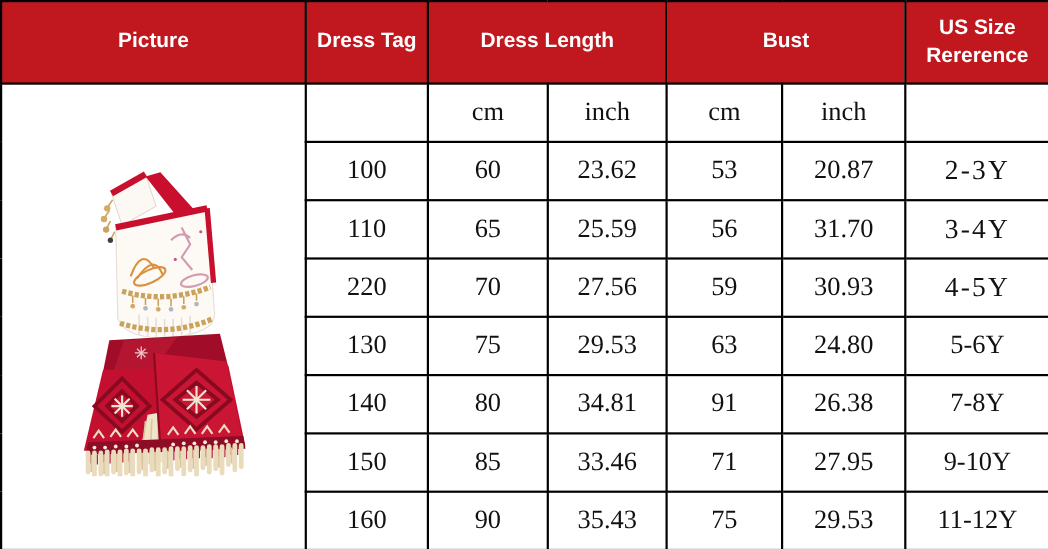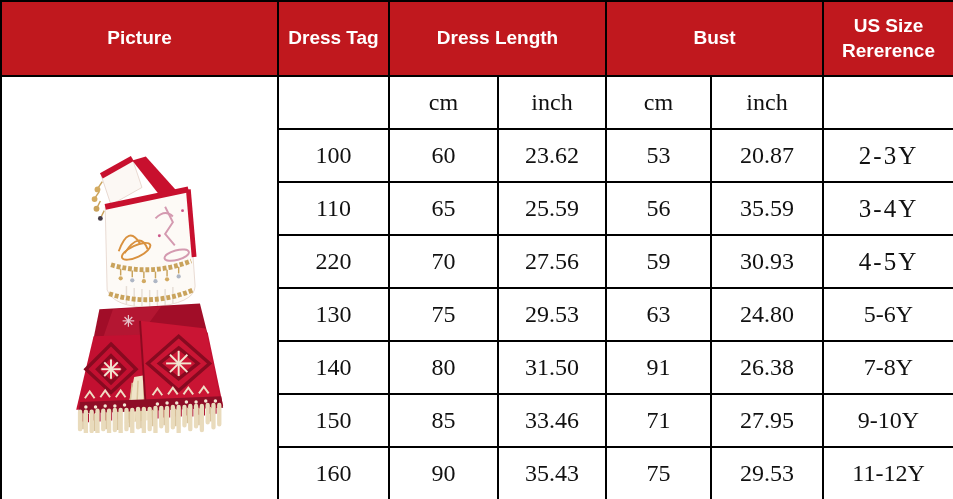--- a/index.html
+++ b/index.html
@@ -189,21 +189,21 @@
         <td>23.62</td>
         <td>53</td>
         <td>20.87</td>
         <td class="serif-size">2-3Y</td>
       </tr>
       <tr>
         <td>110</td>
         <td>65</td>
         <td>25.59</td>
         <td>56</td>
-        <td>35.59</td>
+        <td>31.70</td>
         <td class="serif-size">3-4Y</td>
       </tr>
       <tr>
         <td>220</td>
         <td>70</td>
         <td>27.56</td>
         <td>59</td>
         <td>30.93</td>
         <td class="serif-size">4-5Y</td>
       </tr>
@@ -211,21 +211,21 @@
         <td>130</td>
         <td>75</td>
         <td>29.53</td>
         <td>63</td>
         <td>24.80</td>
         <td>5-6Y</td>
       </tr>
       <tr>
         <td>140</td>
         <td>80</td>
-        <td>31.50</td>
+        <td>34.81</td>
         <td>91</td>
         <td>26.38</td>
         <td>7-8Y</td>
       </tr>
       <tr>
         <td>150</td>
         <td>85</td>
         <td>33.46</td>
         <td>71</td>
         <td>27.95</td>

